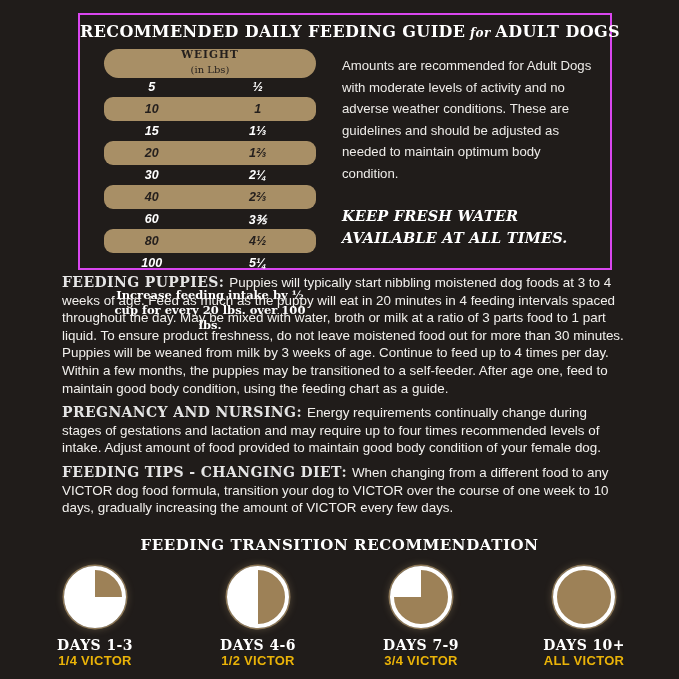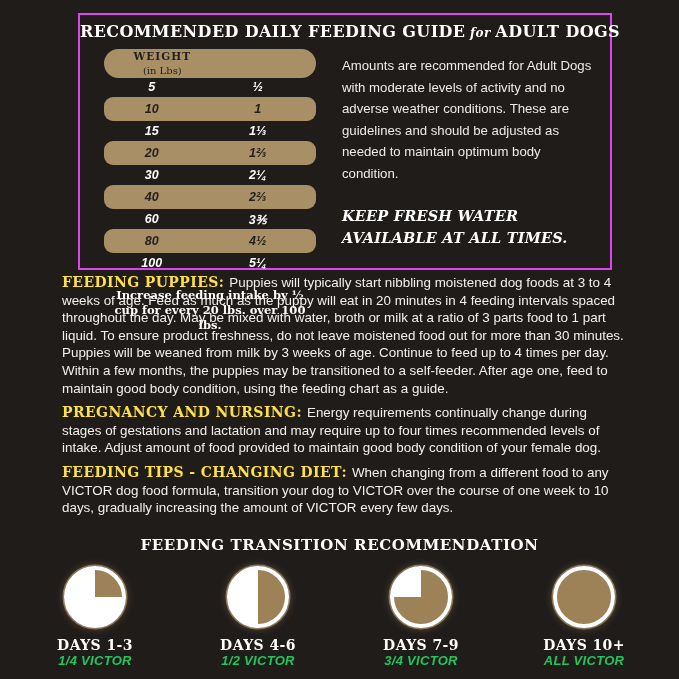--- a/index.html
+++ b/index.html
@@ -26,21 +26,21 @@
     font-size:16px; letter-spacing:0.4px; color:#ffffff;
   }
   .guide-title .for-word{
     font-style:italic; font-weight:bold; font-size:12px; text-transform:none;
   }
   .guide-inner{display:flex; padding:8px 10px 0 24px;}
   
   .feed-table{width:212px; flex:0 0 212px;}
   .tbl-header{
     background:var(--tan); border-radius:15px; height:29px;
-    display:flex; align-items:center; color:var(--ink);
+    display:flex; align-items:center; color:var(--ink);flex-direction:column;
   }
   .tbl-header .hcell{flex:0 0 45%; text-align:center; line-height:1;}
   .tbl-header .hcell:last-child{flex:0 0 55%;}
   .hcell .hlabel{
     font-family:"DejaVu Serif", serif; font-weight:bold; font-size:10.5px; letter-spacing:1px; display:block;
   }
   .hcell .hsub{font-size:10px; display:block; margin-top:5px; font-family:"DejaVu Serif", serif;}
   .tbl-row{height:18px; display:flex; align-items:center;}
   .tbl-row .cell{flex:0 0 45%; text-align:center; font-size:12.5px; font-weight:bold; font-style:italic;}
   .tbl-row .cell:last-child{flex:0 0 55%;}
@@ -56,21 +56,21 @@
   .notes .para2{margin-top:21px;}
   .notes .water{
     margin-top:21px; font-family:"DejaVu Serif", serif; font-weight:bold; font-style:italic;
     font-size:14.5px; line-height:22px; color:#ffffff; letter-spacing:0.2px; max-width:272px;
   }
   
   .sections{position:absolute; left:62px; top:274px; width:564px;}
   .section{font-size:13.4px; line-height:17.6px; color:#f2f0ed; margin-bottom:7px;}
   .sec-head{
     font-family:"DejaVu Serif", serif; font-weight:bold; font-size:14px;
-    letter-spacing:0.4px; color:#fde047; margin-right:5px;
+    letter-spacing:0.4px; color:#e5e5e5; margin-right:5px;
   }
   
   .transition-heading{
     position:absolute; left:0; top:536px; width:679px; text-align:center;
     font-family:"DejaVu Serif", serif; font-weight:bold; font-size:15px;
     letter-spacing:0.6px; color:#ffffff;
   }
   .steps{
     position:absolute; left:0; top:566px; width:679px;
     display:flex; justify-content:center; gap:61px;
@@ -80,21 +80,21 @@
     width:62px; height:62px; border-radius:50%;
     border:4px solid #ffffff;
     box-shadow:0 0 0 1.5px rgba(150,128,92,.9), 0 0 8px rgba(190,165,120,.45);
     background:#ffffff;
   }
   .step-days{
     margin-top:9px; font-family:"DejaVu Serif", serif; font-weight:bold;
     font-size:14px; letter-spacing:0.4px; color:#ffffff; line-height:16px;
   }
   .step-ratio{
-    font-weight:bold; font-size:13px; letter-spacing:0.3px; color:#22c55e; line-height:16px;font-style:italic;
+    font-weight:bold; font-size:13px; letter-spacing:0.3px; color:#eab308; line-height:16px;
   }
 </style>
 </head>
 <body>
 
 <div class="guide-box">
   <div class="guide-title"><span>RECOMMENDED DAILY FEEDING GUIDE</span><span class="for-word"> for </span><span>ADULT DOGS</span></div>
 
   <div class="guide-inner">
 

